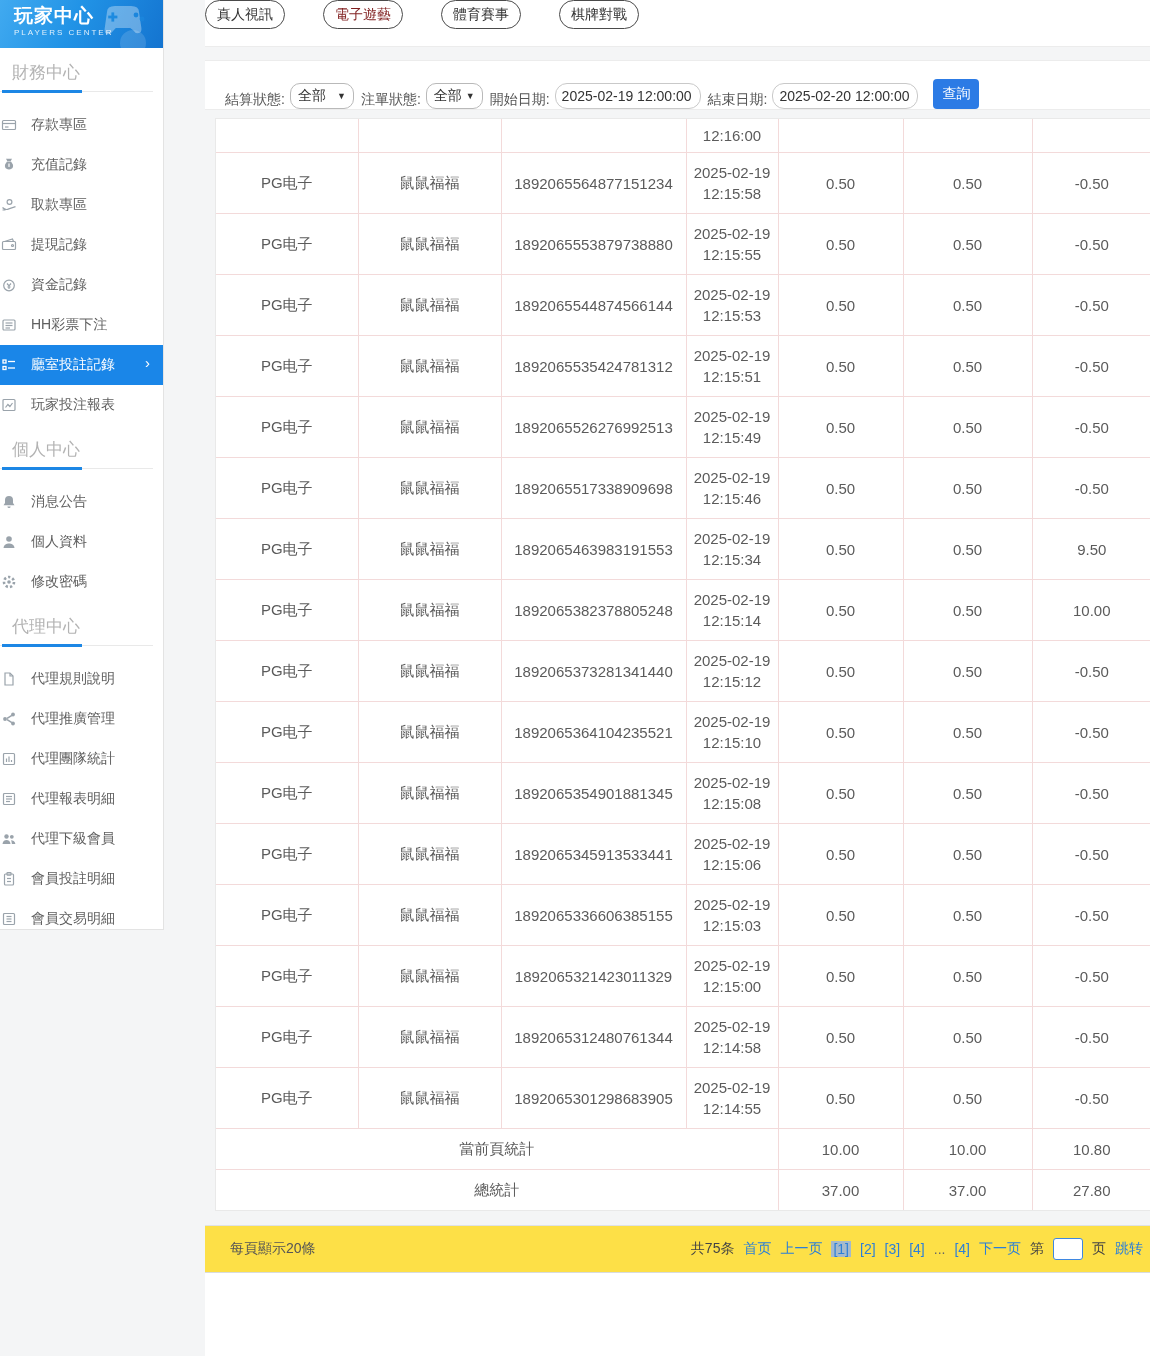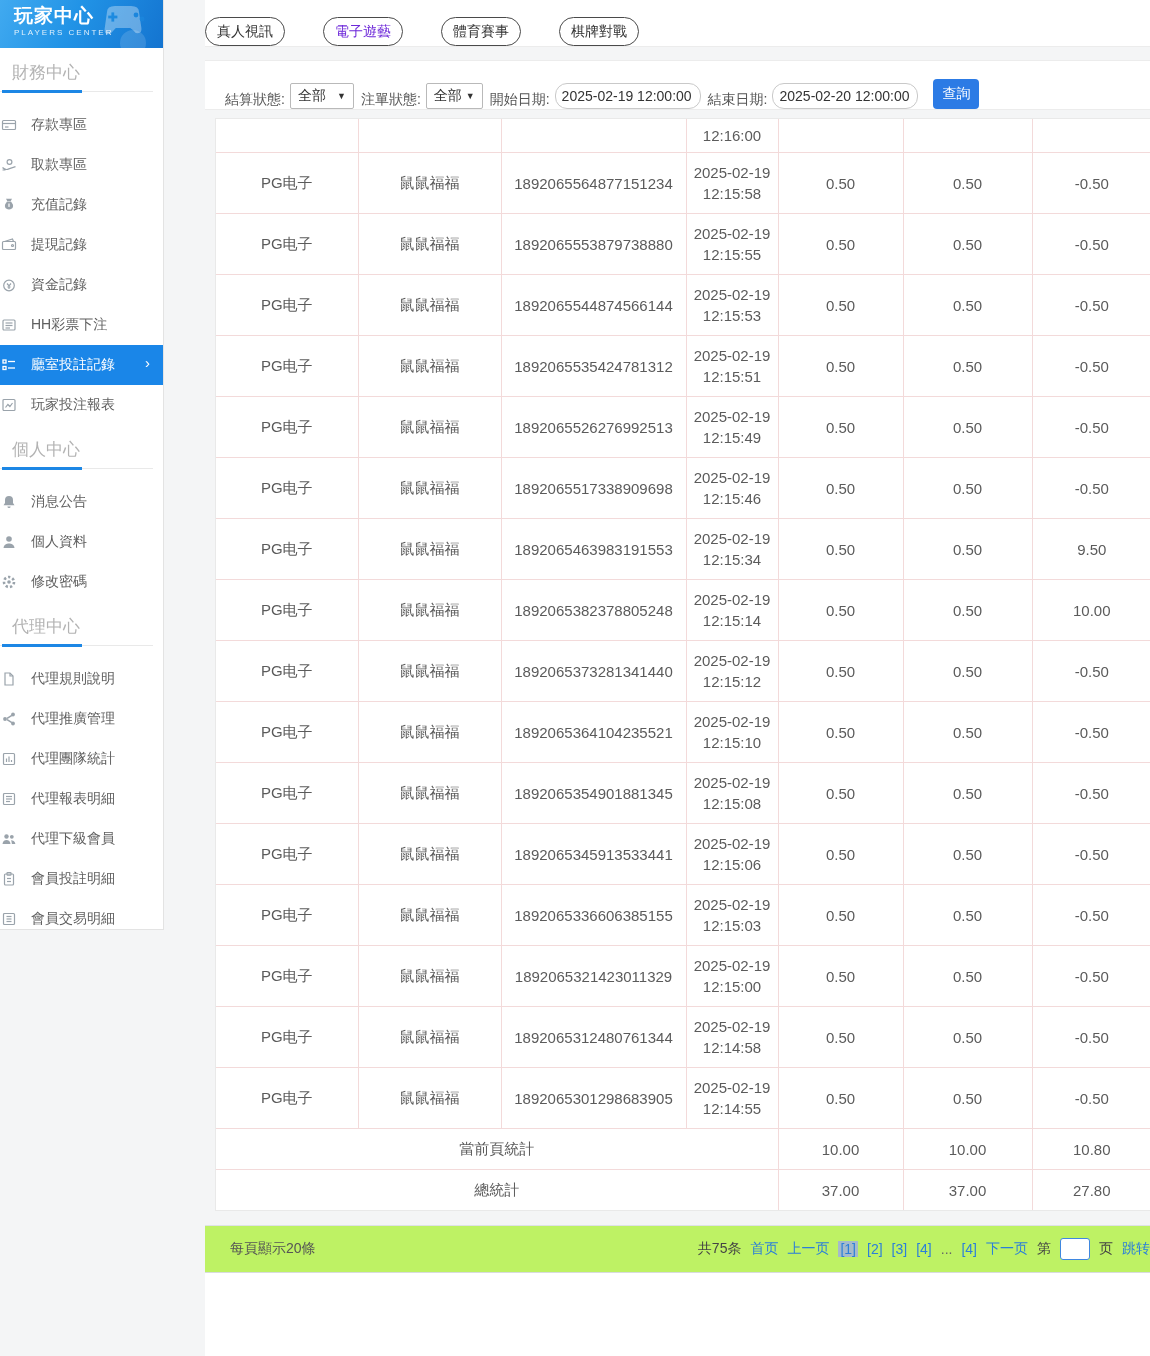--- a/index.html
+++ b/index.html
@@ -25,54 +25,54 @@
   .side-list{margin-top:13px}
   .side-item{height:40px;display:flex;align-items:center;color:#606060;
     font-size:14px;cursor:pointer;position:relative;box-sizing:border-box}
   .si-icon{width:17px;height:17px;margin-right:14px;display:flex;align-items:center;justify-content:center;color:#9aa3ab;flex:none}
   .si-icon svg{width:16px;height:16px}
   .side-item.active{background:#1a86e8;color:#fff}
   .side-item.active .si-icon{color:#fff}
   .chev{position:absolute;right:13px;top:9px;color:#fff;font-size:15px}
   
   .tabs-panel{position:absolute;left:205px;top:0;width:945px;height:47px;background:#fff;
-    border-bottom:1px solid #ececec;display:flex;align-items:flex-end;gap:38px;
+    border-bottom:1px solid #ececec;display:flex;align-items:flex-start;gap:38px;
     box-sizing:border-box}
   .tab-btn{height:29px;padding:0 11px;border:1px solid #4a4a4a;border-radius:15px;background:#fff;
     font-size:14px;color:#333;display:flex;align-items:center;cursor:pointer;font-family:inherit}
-  .tab-btn.active{color:#6d28d9}
+  .tab-btn.active{color:#7f1d1d}
   
   .filter-panel{position:absolute;left:205px;top:60px;width:945px;height:50px;background:#fff;
     border-top:1px solid #ececec;border-bottom:1px solid #ececec;display:flex;align-items:flex-end;
     padding-left:20px;box-sizing:border-box;font-size:14px;color:#555;white-space:nowrap}
   .f-label{margin:0 5px 0 7px}
-  .sel{height:26px;border:1px solid #b9b9b9;border-radius:2px;background:#fff;display:flex;
+  .sel{height:26px;border:1px solid #b9b9b9;border-radius:10px;background:#fff;display:flex;
     align-items:center;padding:0 7px;color:#333;cursor:pointer;box-sizing:border-box}
   .sel .arrow{font-size:9px;margin-left:9px;color:#333}
   .sel-settle{min-width:64px;justify-content:space-between}
   .date-input{width:146px;height:26px;border:1px solid #c9c9c9;border-radius:12px;padding:0 6px;
     font-size:14px;color:#333;font-family:inherit;box-sizing:border-box}
   .search-btn{width:46px;height:30px;background:#2c7be5;color:#fff;border:none;border-radius:4px;
     font-size:14px;margin-left:15px;cursor:pointer;font-family:inherit}
   
   .table-panel{position:absolute;left:215px;top:118px;width:935px;background:#fff;
     border:1px solid #e9e9e9;border-right:none;box-sizing:border-box}
   table.bets{border-collapse:collapse;width:100%;table-layout:fixed;font-size:15px;color:#5b5b5b}
   table.bets td{border:1px solid #f3dada;text-align:center;vertical-align:middle;padding:0;overflow:hidden}
   table.bets td:first-child{border-left:none}
   table.bets td:last-child{border-right:none}
   tr.partial td{border-top:none;height:33px}
   tr.data-row td{height:60px}
   .dt-line{line-height:21px}
   tr.sum-row td{height:40px;border-top:1px solid #e6e6e6}
   tr.sum-row:last-child td{border-bottom:none}
   
-  .pager{position:absolute;left:205px;top:1225px;width:945px;height:48px;background:#bef264;
+  .pager{position:absolute;left:205px;top:1225px;width:945px;height:48px;background:#fde047;
     border-top:1px solid #dfe2e5;border-bottom:1px solid #d8dbde;display:flex;align-items:center;
-    box-sizing:border-box;padding:0 0 0 25px;font-size:14px;color:#555;overflow:hidden}
+    box-sizing:border-box;padding:0 7px 0 25px;font-size:14px;color:#555;overflow:hidden}
   .pager-right{margin-left:auto;display:flex;align-items:center;gap:9px;white-space:nowrap;color:#444}
   .pg-link{color:#2b7fd9;text-decoration:none;cursor:pointer}
   .pg-cur{background:#a5bacb;padding:0 2px}
   .pg-ellipsis{color:#666}
   .jump-input{width:30px;height:22px;border:1px solid #3f87e0;border-radius:3px;background:#fff;box-sizing:border-box}
   .bottom-white{position:absolute;left:205px;top:1273px;width:945px;height:83px;background:#fff}
 </style>
 </head>
 <body>
 
@@ -100,36 +100,36 @@
           <svg viewBox="0 0 16 16" fill="none" stroke="currentColor" stroke-width="1.2">
               <rect x="1.5" y="3.5" width="13" height="9" rx="1"></rect>
               <line x1="1.5" y1="6.5" x2="14.5" y2="6.5"></line>
               <line x1="4" y1="10" x2="7.5" y2="10"></line>
             </svg>
         </span>
         <span>存款專區</span>
       </div>
       <div class="side-item">
         <span class="si-icon">
-          <svg viewBox="0 0 16 16" fill="none" stroke="currentColor" stroke-width="1.2">
-              <circle cx="8.5" cy="5" r="2.4"></circle>
-              <path d="M1.5 10.5c2.2 2.2 4.2 2.5 6.3 1.4l6.7-2.3M1.5 13h3"></path>
-            </svg>
-        </span>
-        <span>取款專區</span>
-      </div>
-      <div class="side-item">
-        <span class="si-icon">
           <svg viewBox="0 0 16 16" fill="currentColor">
               <path d="M6 4.5h4l1.6 2.6c1.1 2 .5 5.4-3.6 5.4S3.3 9.1 4.4 7.1z"></path>
               <path d="M6.2 4L5 1.8h6L9.8 4z"></path>
               <rect x="7.4" y="6.5" width="1.2" height="3.4" fill="#fff"></rect>
             </svg>
         </span>
         <span>充值記錄</span>
+      </div>
+      <div class="side-item">
+        <span class="si-icon">
+          <svg viewBox="0 0 16 16" fill="none" stroke="currentColor" stroke-width="1.2">
+              <circle cx="8.5" cy="5" r="2.4"></circle>
+              <path d="M1.5 10.5c2.2 2.2 4.2 2.5 6.3 1.4l6.7-2.3M1.5 13h3"></path>
+            </svg>
+        </span>
+        <span>取款專區</span>
       </div>
       <div class="side-item">
         <span class="si-icon">
           <svg viewBox="0 0 16 16" fill="none" stroke="currentColor" stroke-width="1.2">
               <rect x="1.5" y="4.5" width="13" height="8" rx="1"></rect>
               <path d="M3.5 4.5l8-2.5 1 2.5"></path>
               <circle cx="11.5" cy="8.5" r="1"></circle>
             </svg>
         </span>
         <span>提現記錄</span>

